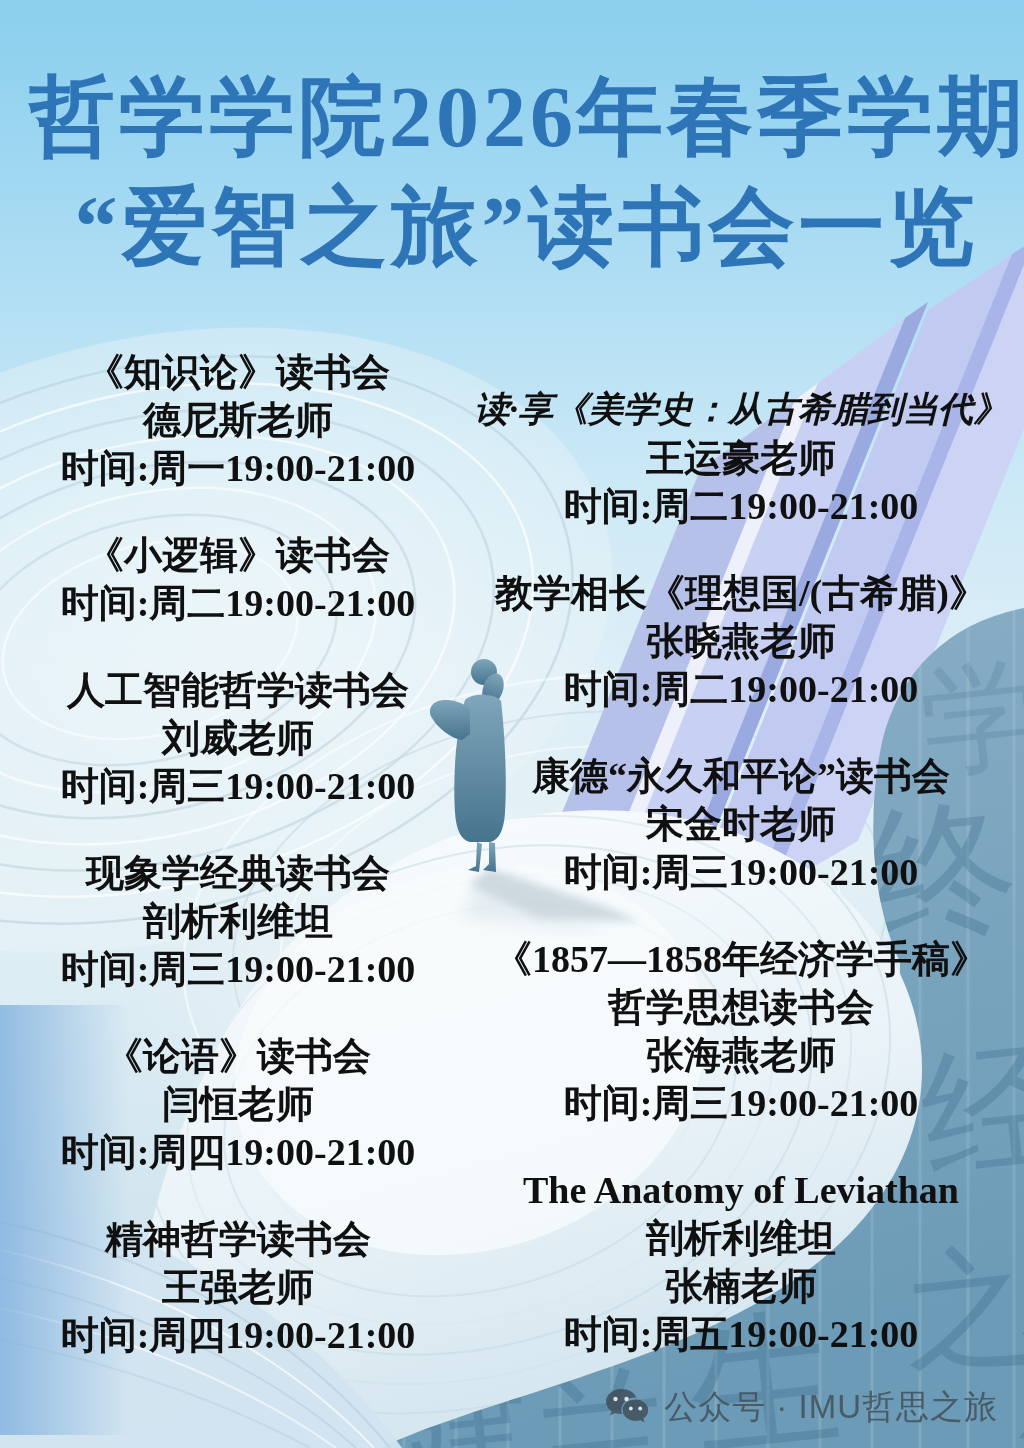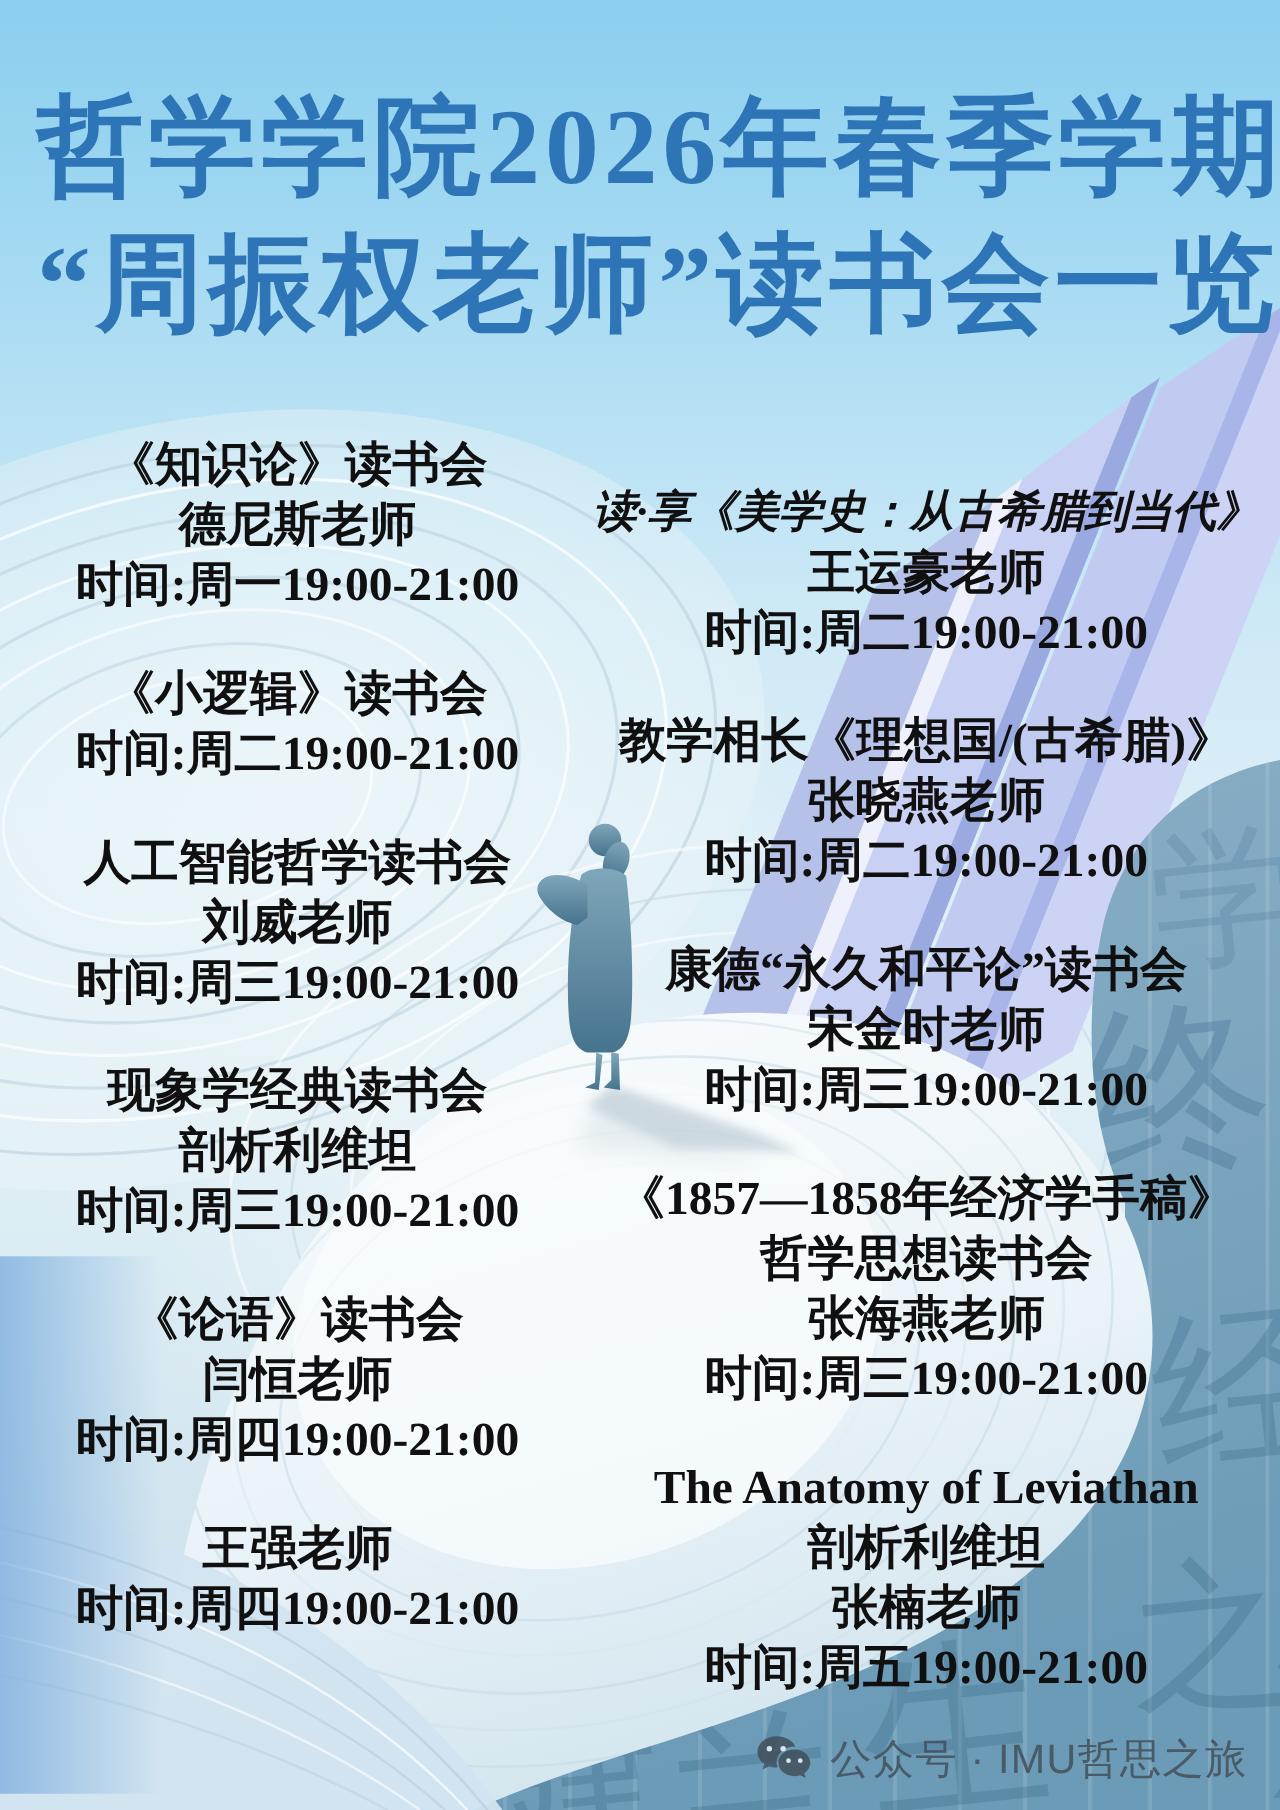--- a/index.html
+++ b/index.html
@@ -167,21 +167,21 @@
       <ellipse cx="493" cy="689" rx="10" ry="16" transform="rotate(18 493 689)" fill="url(#gSil)"></ellipse>
       <path d="M 465 700 C 472 693 494 693 501 701 C 505 735 507 780 505 812 C 504 830 499 840 490 842 L 470 842 C 461 840 456 830 455 812 C 453 780 455 735 465 700 Z" fill="url(#gSil)"></path>
       <path d="M 470 708 C 458 700 444 698 436 702 C 430 705 428 712 432 718 C 438 728 450 738 462 740 L 470 734 Z" fill="url(#gSil)"></path>
       <path d="M 477 842 L 476 866 L 468 870 L 479 872 L 482 844 Z" fill="url(#gSil)"></path>
       <path d="M 489 842 L 489 864 L 483 870 L 496 872 L 495 843 Z" fill="url(#gSil)"></path>
     </g>
   </svg>
 
   <div class="title">
     <div>哲学学院2026年春季学期</div>
-    <div>“周振权老师”读书会一览</div>
+    <div>“爱智之旅”读书会一览</div>
   </div>
 
   <div class="col col-left" id="left-col">
       <div class="session">
         <div class="session-line">《知识论》读书会</div>
         <div class="session-line">德尼斯老师</div>
         <div class="session-line">时间:周一19:00-21:00</div>
       </div>
       <div class="session">
         <div class="session-line">《小逻辑》读书会</div>
@@ -196,20 +196,21 @@
         <div class="session-line">现象学经典读书会</div>
         <div class="session-line">剖析利维坦</div>
         <div class="session-line">时间:周三19:00-21:00</div>
       </div>
       <div class="session">
         <div class="session-line">《论语》读书会</div>
         <div class="session-line">闫恒老师</div>
         <div class="session-line">时间:周四19:00-21:00</div>
       </div>
       <div class="session">
+        <div class="session-line">精神哲学读书会</div>
         <div class="session-line">王强老师</div>
         <div class="session-line">时间:周四19:00-21:00</div>
       </div>
     </div>
   <div class="col col-right" id="right-col">
       <div class="session">
         <div class="session-line" style="font-size: 35px; font-style: italic;">读·享《美学史：从古希腊到当代》</div>
         <div class="session-line">王运豪老师</div>
         <div class="session-line">时间:周二19:00-21:00</div>
       </div>

